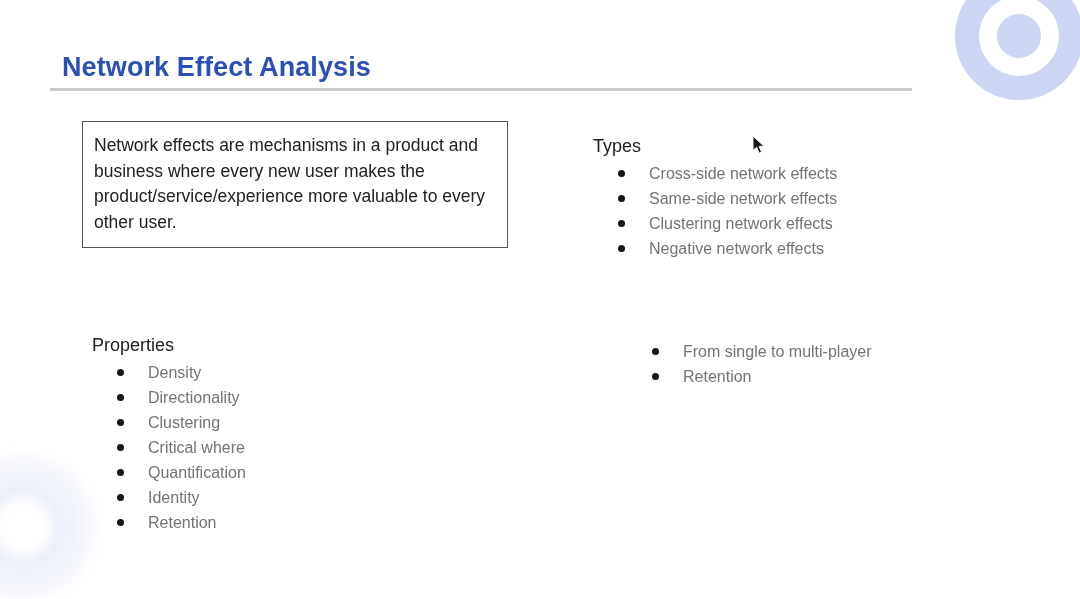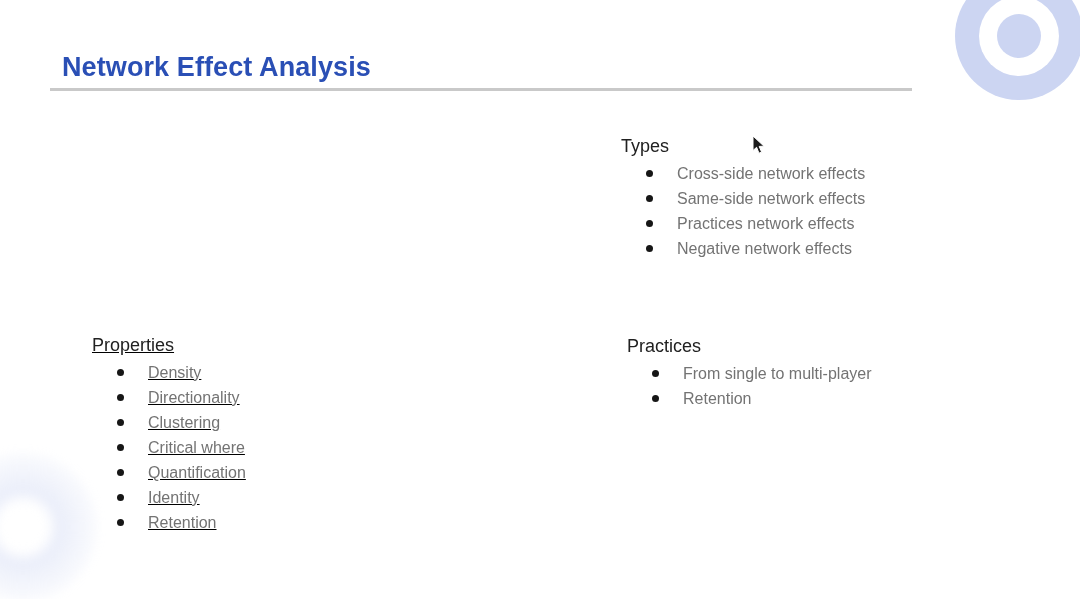--- a/index.html
+++ b/index.html
@@ -132,22 +132,22 @@
   .block-list li .bullet {
     position: absolute;
     left: 25px;
     top: 9px;
     width: 7px;
     height: 7px;
     border-radius: 50%;
     background: #161616;
   }
 
-  #block-types      { left: 621px; top: 135px; }
-  #block-properties { left:  92px; top: 334px; text-decoration: underline; }
+  #block-types      { left: 593px; top: 135px; }
+  #block-properties { left:  92px; top: 334px; }
   #block-practices  { left: 627px; top: 335px; }
 
   
   .cursor {
     position: absolute;
     left: 752px;
     top: 135px;
     width: 14px;
     height: 20px;
     pointer-events: none;
@@ -162,46 +162,48 @@
     <div class="ring-outer"></div>
     <div class="ring-white"></div>
     <div class="ring-inner"></div>
   </div>
 
   <div class="watermark"></div>
 
   <div class="title">Network Effect Analysis</div>
   <div class="title-rule"></div>
 
+  <div class="def-box">
+    <div class="def-text">Network effects are mechanisms in a product and business where every new user makes the product/service/experience more valuable to every other user.</div>
+  </div>
 
   <div class="block" id="block-types">
     <div class="block-head">Types</div>
     <ul class="block-list">
       <li><span class="bullet"></span><span>Cross-side network effects</span></li>
       <li><span class="bullet"></span><span>Same-side network effects</span></li>
-      <li><span class="bullet"></span><span>Practices network effects</span></li>
+      <li><span class="bullet"></span><span>Clustering network effects</span></li>
       <li><span class="bullet"></span><span>Negative network effects</span></li>
     </ul>
   </div>
 
   <div class="block" id="block-properties">
     <div class="block-head">Properties</div>
     <ul class="block-list">
       <li><span class="bullet"></span><span>Density</span></li>
       <li><span class="bullet"></span><span>Directionality</span></li>
       <li><span class="bullet"></span><span>Clustering</span></li>
       <li><span class="bullet"></span><span>Critical where</span></li>
       <li><span class="bullet"></span><span>Quantification</span></li>
       <li><span class="bullet"></span><span>Identity</span></li>
       <li><span class="bullet"></span><span>Retention</span></li>
     </ul>
   </div>
 
   <div class="block" id="block-practices">
-    <div class="block-head">Practices</div>
     <ul class="block-list">
       <li><span class="bullet"></span><span>From single to multi-player</span></li>
       <li><span class="bullet"></span><span>Retention</span></li>
     </ul>
   </div>
 
   <svg class="cursor" viewBox="0 0 14 20">
     <path d="M1 1 L1 15.5 L4.6 12.3 L7 18.2 L9.6 17.1 L7.2 11.4 L12 11.2 Z" fill="#1b1b1b" stroke="#ffffff" stroke-width="1"></path>
   </svg>
 

